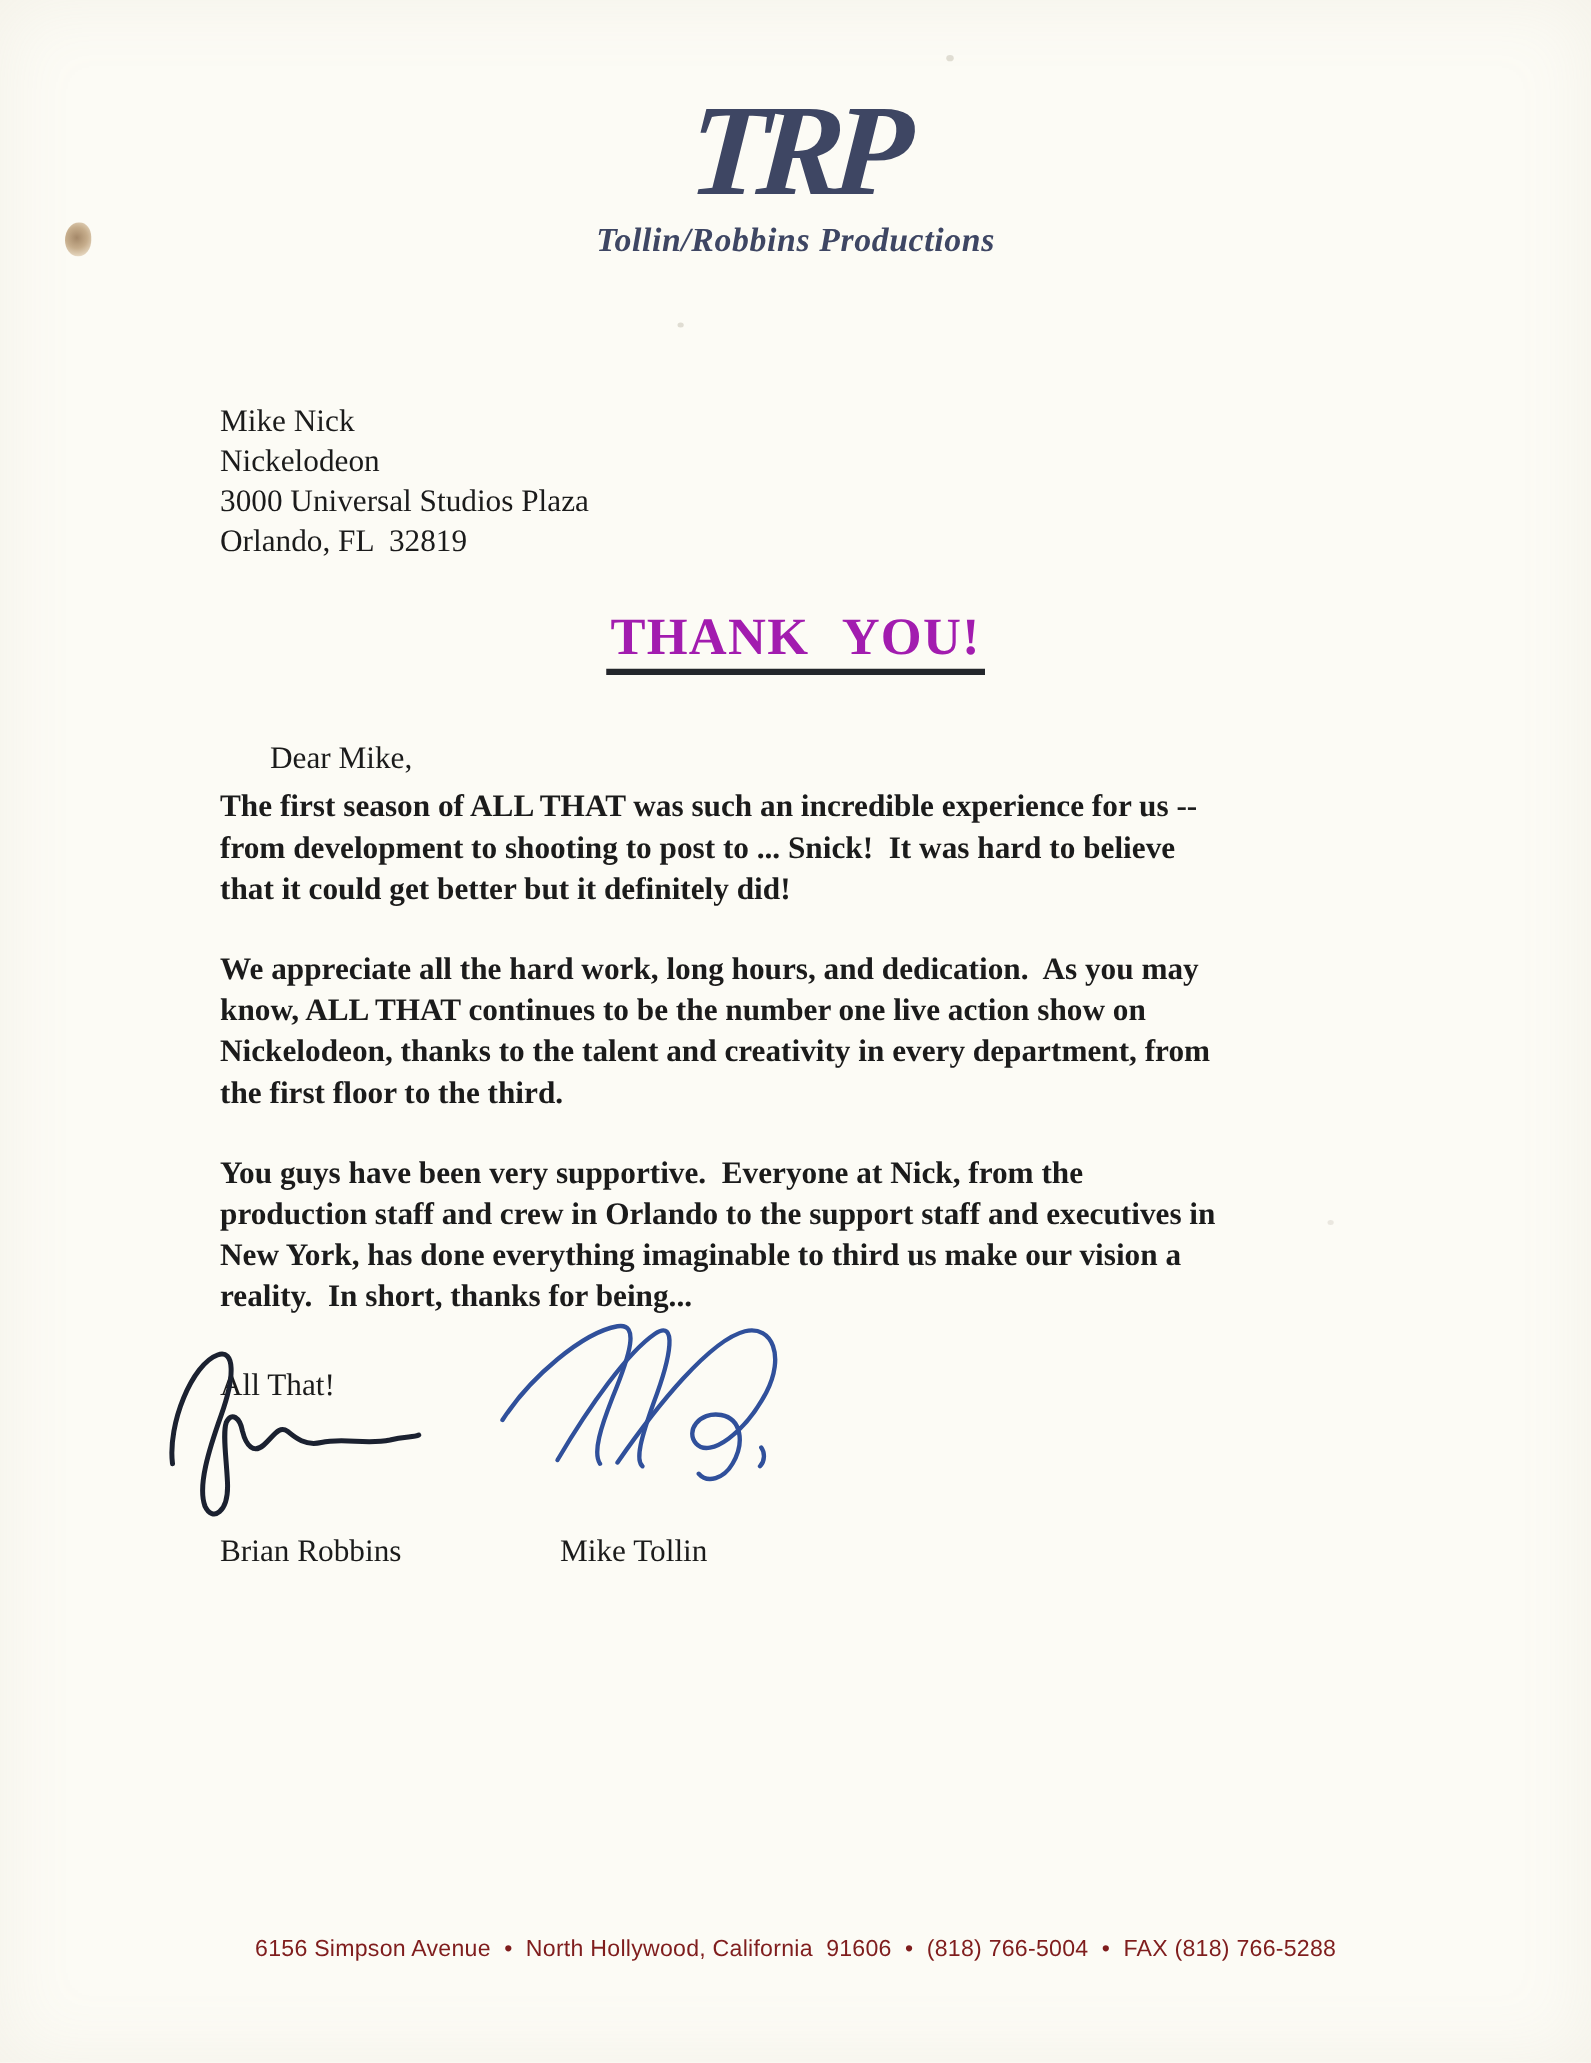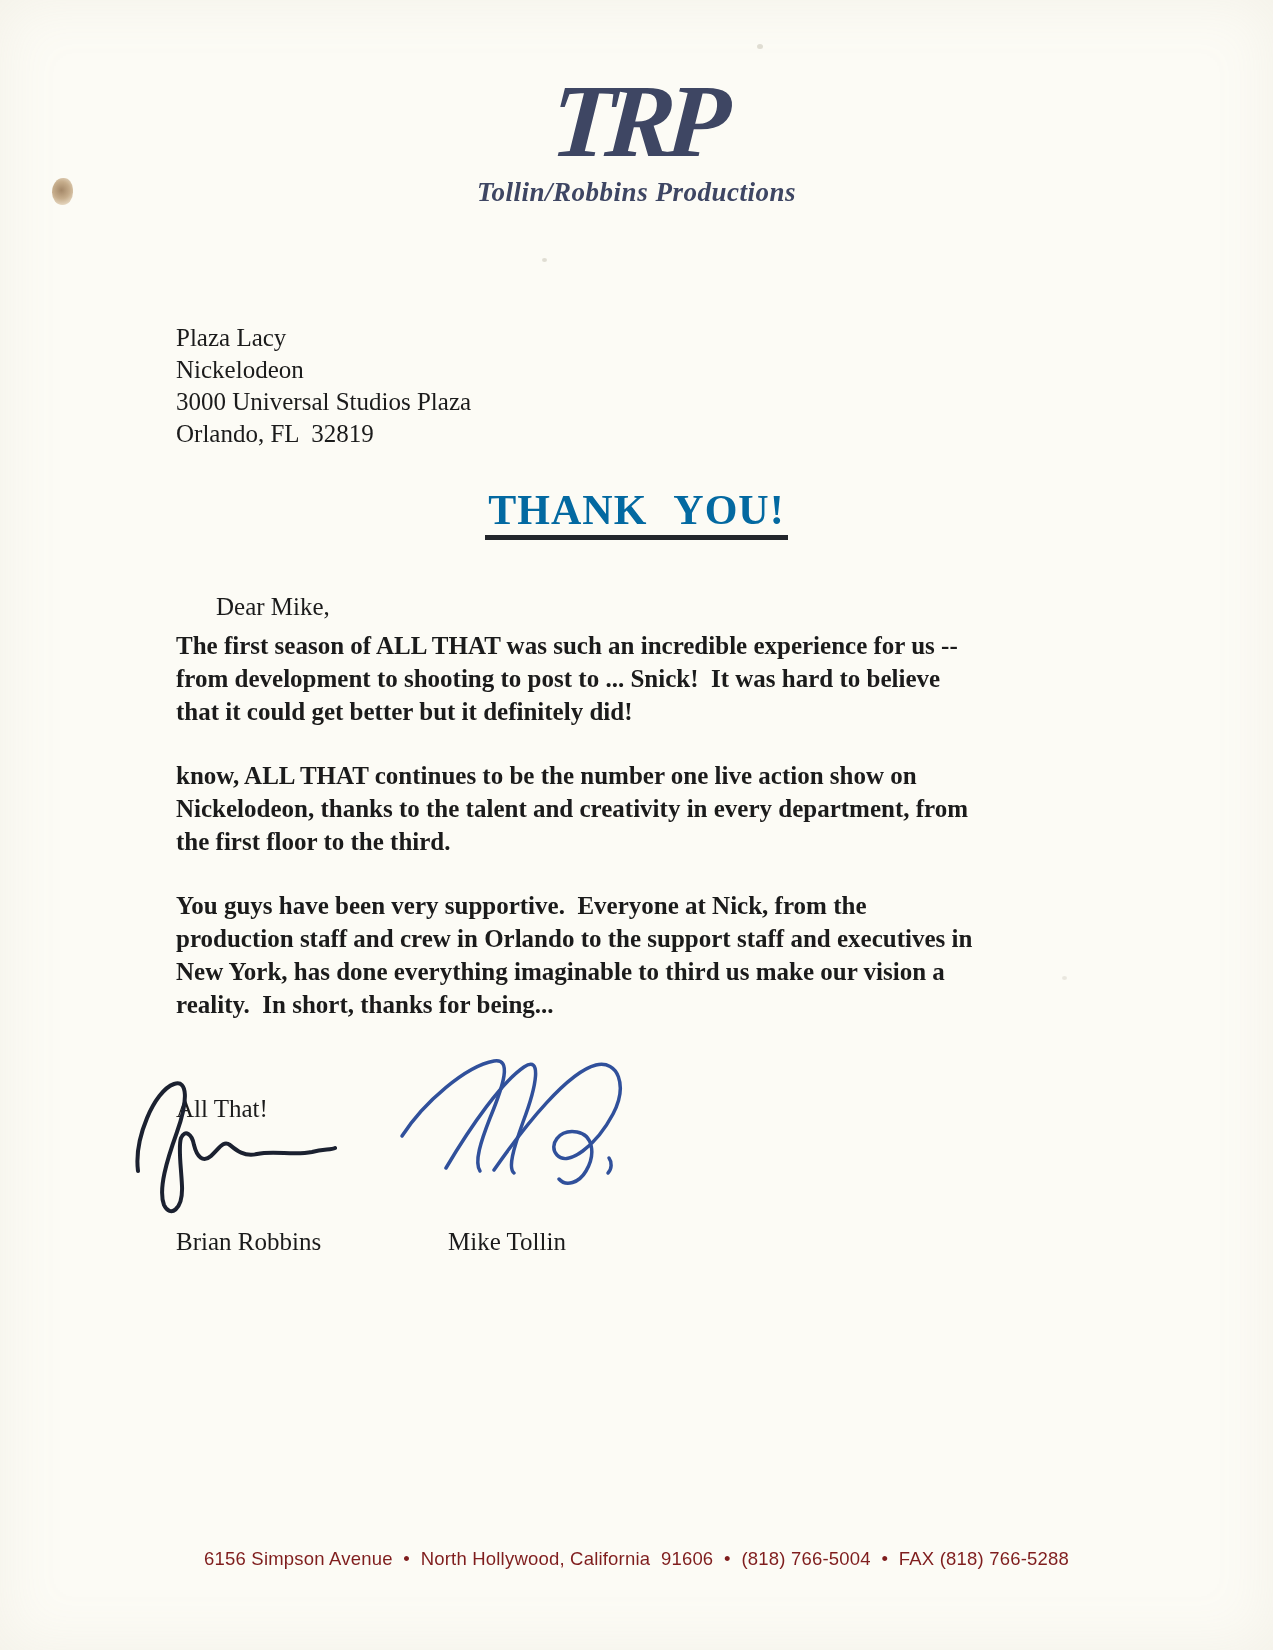--- a/index.html
+++ b/index.html
@@ -70,21 +70,21 @@
     width: 100%;
     text-align: center;
   }
   .heading {
     display: inline-block;
     font-size: 42px;
     font-weight: bold;
     letter-spacing: 1px;
     word-spacing: 16px;
     line-height: 1;
-    color: #0369a1;
+    color: #a21caf;
     border-bottom: 5px solid #23262b;
     padding: 0 3px 4px 3px;
   }
 
   .salutation { position: absolute; left: 176px; top: 568px; font-size: 25px; margin-left: 40px; }
 
   
   .letter-body { position: absolute; left: 176px; top: 629px; font-size: 25px; }
   .para { margin: 0 0 31px 0; font-weight: bold; }
   .para .line { line-height: 33px; white-space: pre; }
@@ -121,39 +121,40 @@
   <div class="speck s1"></div>
   <div class="speck s2"></div>
   <div class="speck s3"></div>
 
   <header class="logo-wrap">
     <div class="logo-trp">TRP</div>
     <div class="logo-company">Tollin/Robbins Productions</div>
   </header>
 
   <div class="recipient">
-    <div class="addr-line">Plaza Lacy</div>
+    <div class="addr-line">Mike Nick</div>
     <div class="addr-line">Nickelodeon</div>
     <div class="addr-line">3000 Universal Studios Plaza</div>
     <div class="addr-line">Orlando, FL  32819</div>
   </div>
 
   <div class="heading-wrap">
     <span class="heading">THANK YOU!</span>
   </div>
 
   <p class="salutation">Dear Mike,</p>
 
   <div class="letter-body">
     <div class="para">
       <div class="line">The first season of ALL THAT was such an incredible experience for us --</div>
       <div class="line">from development to shooting to post to ... Snick!  It was hard to believe</div>
       <div class="line">that it could get better but it definitely did!</div>
     </div>
     <div class="para">
+      <div class="line">We appreciate all the hard work, long hours, and dedication.  As you may</div>
       <div class="line">know, ALL THAT continues to be the number one live action show on</div>
       <div class="line">Nickelodeon, thanks to the talent and creativity in every department, from</div>
       <div class="line">the first floor to the third.</div>
     </div>
     <div class="para">
       <div class="line">You guys have been very supportive.  Everyone at Nick, from the</div>
       <div class="line">production staff and crew in Orlando to the support staff and executives in</div>
       <div class="line">New York, has done everything imaginable to third us make our vision a</div>
       <div class="line">reality.  In short, thanks for being...</div>
     </div>

